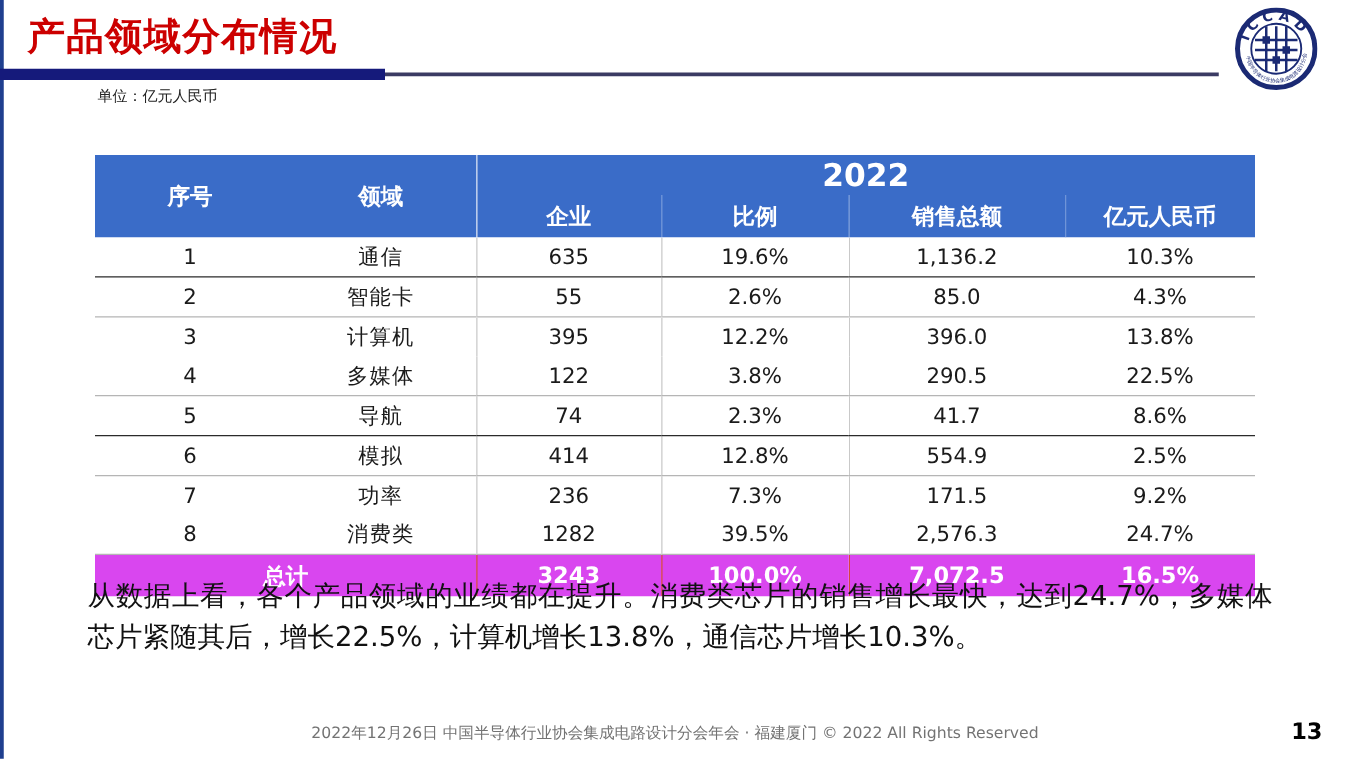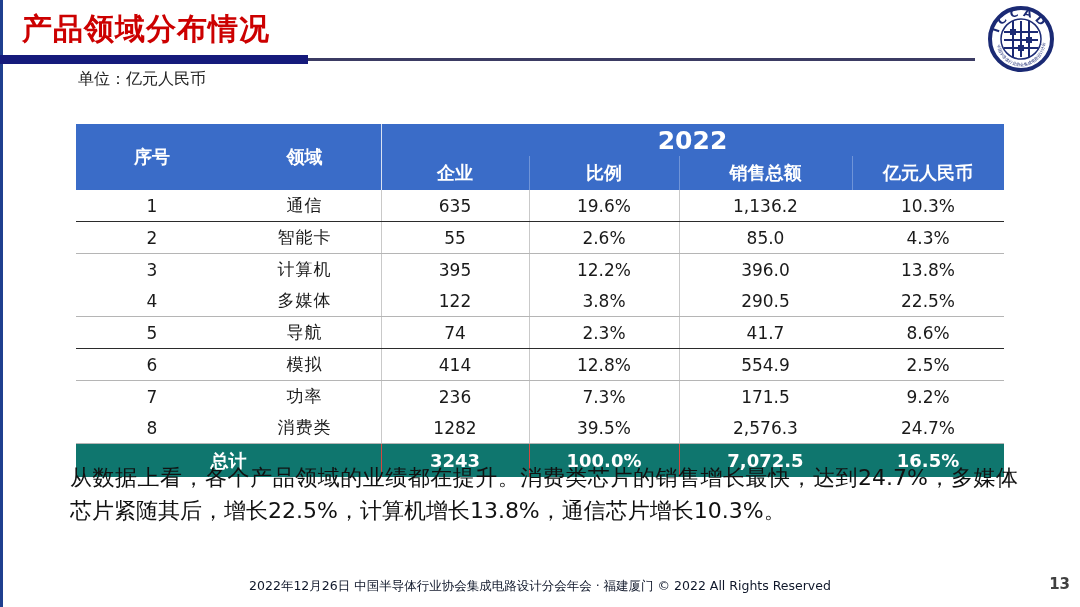--- a/index.html
+++ b/index.html
@@ -62,21 +62,21 @@
     width: 66px;
     height: 66px;
   }
   .logo svg { display: block; }
 
   
   .unit-caption {
     position: absolute;
     left: 78px;
     top: 69px;
-    font-size: 16px;
+    font-size: 12px;
     color: #222222;
     font-family: Liberation Mono, monospace;
     white-space: nowrap;
   }
 
   
   .table-wrap {
     position: absolute;
     left: 76px;
     top: 92px;
@@ -130,21 +130,21 @@
   .cell-field { letter-spacing: 1px; }
   .vline { box-shadow: inset 1px 0 0 #c9c9c9; }
 
   tr.row-dark td { border-bottom: 1.4px solid #2b2b2b; }
   tr.row-light td { border-bottom: 1px solid #b5b5b5; }
   tr.row-none td { border-bottom: none; }
   tr.row-first td { border-top: none; }
 
   
   tr.total-row td {
-    background: #0f766e;
+    background: #d946ef;
     color: #ffffff;
     font-weight: bold;
     font-size: 18px;
     height: 33px;
     border-bottom: none;
     text-align: center;
     vertical-align: middle;
   }
   tr.total-row td.total-vline { box-shadow: inset 1px 0 0 #d6473f; }
 
@@ -162,31 +162,31 @@
   }
 
   
   .footer-text {
     position: absolute;
     left: 0;
     top: 578px;
     width: 1080px;
     text-align: center;
     font-size: 12.5px;
-    color: #0f172a;
+    color: #737373;
     font-family: "DejaVu Sans", "Liberation Sans", sans-serif;
     white-space: nowrap;
   }
   .page-number {
     position: absolute;
-    right: 10px;
+    right: 22px;
     top: 575px;
-    font-size: 15px;
+    font-size: 18px;
     font-weight: bold;
-    color: #404040;
+    color: #000000;
     font-family: "DejaVu Sans", "Liberation Sans", sans-serif;
   }
 </style>
 </head>
 <body>
 
 <div class="left-edge-rule"></div>
 
 <div class="slide-title">产品领域分布情况</div>
 <div class="title-bar-thick"></div>

